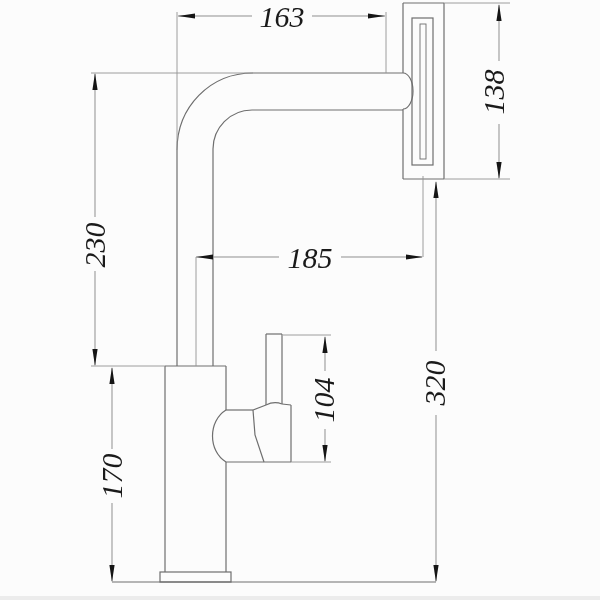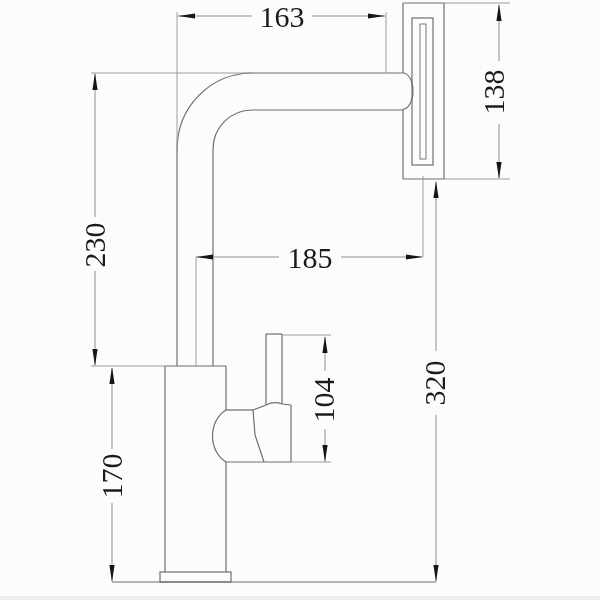--- a/index.html
+++ b/index.html
@@ -2,20 +2,21 @@
 <html><head>
 <meta charset="utf-8">
 <style>
   html,body{margin:0;padding:0;background:#ffffff;}
   .canvas{
     position:relative;
     width:600px;height:600px;
     background:#fcfcfc;
     overflow:hidden;
     font-family:"Liberation Serif","DejaVu Serif",serif;
+    font-style:italic;
   }
   svg{display:block;}
   .obj{stroke:#6e6e6e;stroke-width:1.2;fill:none;stroke-linecap:butt;}
   .obj .thin{stroke-width:0.9;}
   .dimline{stroke:#8f8f8f;stroke-width:1;fill:none;}
   .extline{stroke:#939393;stroke-width:0.9;fill:none;}
   .arrow{fill:#151515;stroke:none;}
   .dimtext{
     font-family:"Liberation Serif","DejaVu Serif",serif;
     font-size:30px;

